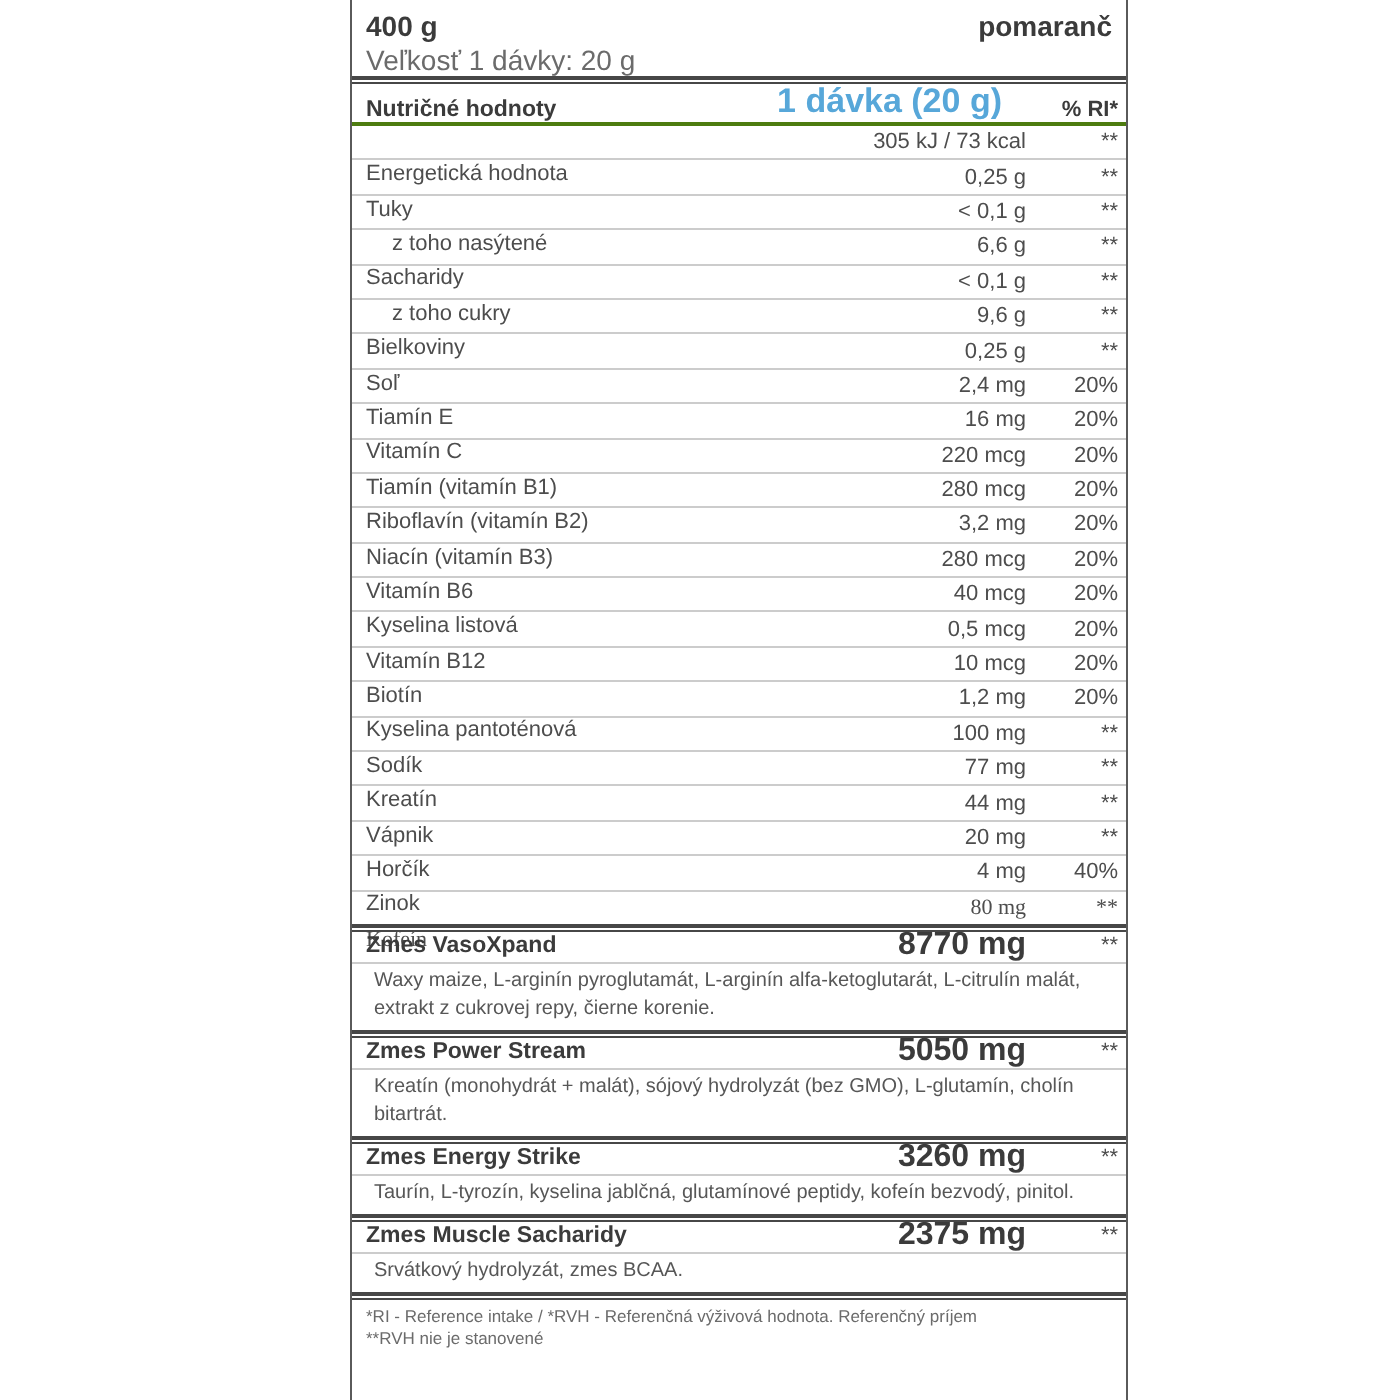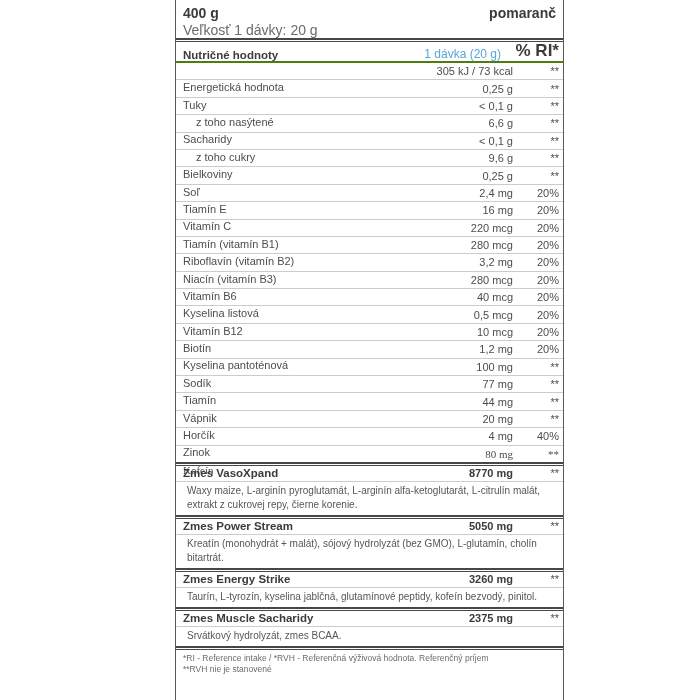--- a/index.html
+++ b/index.html
@@ -17,34 +17,34 @@
   }
   .top{padding:5px 7px 2px 7px;}
   .weight-row{display:flex;justify-content:space-between;align-items:baseline;
     font-size:14px;font-weight:bold;color:#3b3b3b;line-height:17px;}
   .small{font-size:14px;color:#6b6b6b;line-height:12px;margin-top:2px;}
   .dbl{height:1px;border-top:2px solid #474747;border-bottom:1px solid #474747;}
   .head-row{display:flex;align-items:flex-end;height:19px;
     border-bottom:2px solid #4d7c0f;padding:0 4px 0 7px;}
   .head-name{flex:1;font-size:11.5px;font-weight:bold;color:#3b3b3b;}
   .head-serv{width:150px;box-sizing:border-box;text-align:right;padding-right:12px;
-    font-size:12px;font-weight:normal;color:#57a7d9;}
-  .head-ri{width:46px;text-align:right;font-size:17px;font-weight:bold;color:#3b3b3b;}
+    font-size:17px;font-weight:bold;color:#57a7d9;}
+  .head-ri{width:46px;text-align:right;font-size:11px;font-weight:bold;color:#3b3b3b;}
   .rows{}
   .row{display:flex;align-items:center;height:16.4px;border-bottom:1px solid #cccccc;
     padding:0 4px 0 7px;font-size:11px;color:#4d4d4d;}
   .row:last-child{border-bottom:none;font-family:Liberation Serif, serif;}
   .row .name{flex:1;margin-top:32px;}
   .row.sub .name{padding-left:13px;}
   .row .val{width:150px;text-align:right;}
   .row .ri{width:46px;text-align:right;}
   .blend-head{display:flex;align-items:center;height:15px;border-bottom:1px solid #cccccc;
     padding:0 4px 0 7px;font-size:11.5px;font-weight:bold;color:#3b3b3b;}
   .blend-head .name{flex:1;}
-  .blend-head .val{width:150px;text-align:right;font-size:11px;}
+  .blend-head .val{width:150px;text-align:right;font-size:16px;}
   .blend-head .ri{width:46px;text-align:right;font-size:11px;font-weight:normal;color:#4d4d4d;}
   .blend-desc{padding:2px 6px 3px 11px;font-size:10px;color:#575757;line-height:14px;}
   .footer{padding:3px 7px;font-size:8.5px;color:#6b6b6b;line-height:11px;}
 </style>
 </head>
 <body>
 
 <div class="page">
   <div class="label-box">
 
@@ -168,21 +168,21 @@
           <span class="ri">20%</span>
         </div>
 
         <div class="row">
           <span class="name">Sodík</span>
           <span class="val">100 mg</span>
           <span class="ri">**</span>
         </div>
 
         <div class="row">
-          <span class="name">Tiamín</span>
+          <span class="name">Kreatín</span>
           <span class="val">77 mg</span>
           <span class="ri">**</span>
         </div>
 
         <div class="row">
           <span class="name">Vápnik</span>
           <span class="val">44 mg</span>
           <span class="ri">**</span>
         </div>
 

